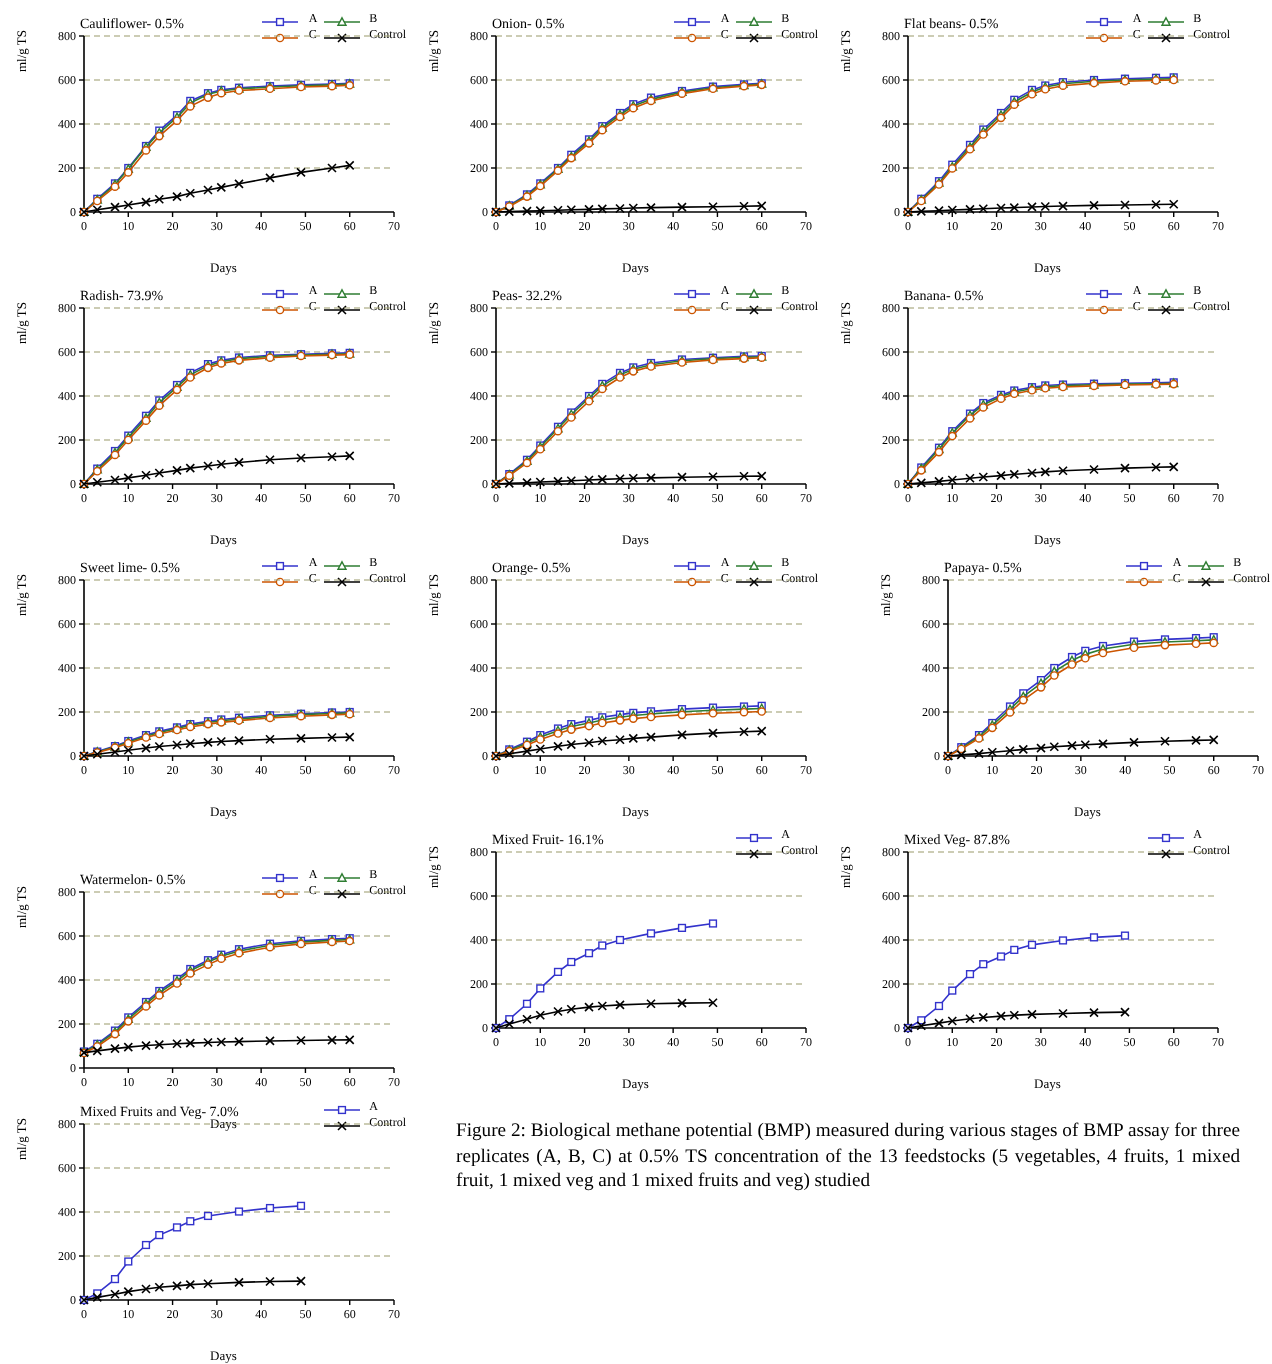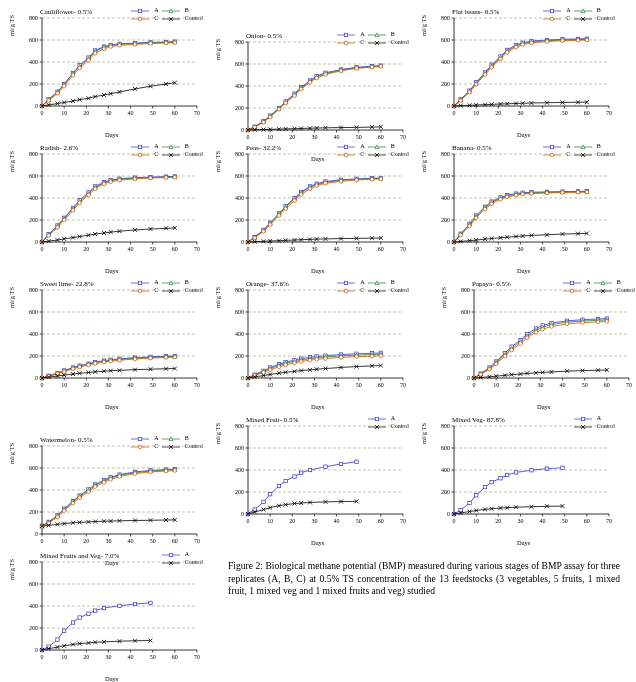--- a/index.html
+++ b/index.html
@@ -201,21 +201,21 @@
             <path d="M60,75L64,79M64,75L60,79" stroke="#000000" stroke-width="0.8" fill="none"></path>
             <path d="M66.64285714285714,73.68L70.64285714285714,77.68M70.64285714285714,73.68L66.64285714285714,77.68" stroke="#000000" stroke-width="0.8" fill="none"></path>
             <path d="M75.5,71.92L79.5,75.92M79.5,71.92L75.5,75.92" stroke="#000000" stroke-width="0.8" fill="none"></path>
             <path d="M91,68.95L95,72.95M95,68.95L91,72.95" stroke="#000000" stroke-width="0.8" fill="none"></path>
             <path d="M106.5,66.2L110.5,70.2M110.5,66.2L106.5,70.2" stroke="#000000" stroke-width="0.8" fill="none"></path>
             <path d="M122,64L126,68M126,64L122,68" stroke="#000000" stroke-width="0.8" fill="none"></path>
             <path d="M130.85714285714286,62.68000000000001L134.85714285714286,66.68M134.85714285714286,62.68000000000001L130.85714285714286,66.68" stroke="#000000" stroke-width="0.8" fill="none"></path>
           </svg></div>
       </div>
     </div>
-    <div class="panel" style="left: 216px; top: 4px; margin-top: 24px;">
+    <div class="panel" style="left: 216px; top: 4px;">
       <div class="inner">
         <div class="ptitle">Onion- 0.5%</div>
         <div class="legend">
           <table>
             <tbody>
               <tr>
                 <td class="lsym">
                   <svg width="20" height="8">
                     <line x1="1" y1="4" x2="19" y2="4" stroke="#3333cc" stroke-width="0.7"></line>
                     <rect x="8.3" y="2.3" width="3.4" height="3.4" fill="#fff" stroke="#3333cc" stroke-width="0.7"></rect>
@@ -489,21 +489,21 @@
             <path d="M75.5,83.03L79.5,87.03M79.5,83.03L75.5,87.03" stroke="#000000" stroke-width="0.8" fill="none"></path>
             <path d="M91,82.7L95,86.7M95,82.7L91,86.7" stroke="#000000" stroke-width="0.8" fill="none"></path>
             <path d="M106.5,82.48L110.5,86.48M110.5,82.48L106.5,86.48" stroke="#000000" stroke-width="0.8" fill="none"></path>
             <path d="M122,82.26L126,86.26M126,82.26L122,86.26" stroke="#000000" stroke-width="0.8" fill="none"></path>
             <path d="M130.85714285714286,82.15L134.85714285714286,86.15M134.85714285714286,82.15L130.85714285714286,86.15" stroke="#000000" stroke-width="0.8" fill="none"></path>
           </svg></div>
       </div>
     </div>
     <div class="panel" style="left: 10px; top: 140px;">
       <div class="inner">
-        <div class="ptitle">Radish- 2.6%</div>
+        <div class="ptitle">Radish- 73.9%</div>
         <div class="legend">
           <table>
             <tbody>
               <tr>
                 <td class="lsym">
                   <svg width="20" height="8">
                     <line x1="1" y1="4" x2="19" y2="4" stroke="#3333cc" stroke-width="0.7"></line>
                     <rect x="8.3" y="2.3" width="3.4" height="3.4" fill="#fff" stroke="#3333cc" stroke-width="0.7"></rect>
                   </svg>
                 </td>
@@ -918,21 +918,21 @@
             <path d="M75.5,79.4L79.5,83.4M79.5,79.4L75.5,83.4" stroke="#000000" stroke-width="0.8" fill="none"></path>
             <path d="M91,78.74L95,82.74M95,78.74L91,82.74" stroke="#000000" stroke-width="0.8" fill="none"></path>
             <path d="M106.5,78.08L110.5,82.08M110.5,78.08L106.5,82.08" stroke="#000000" stroke-width="0.8" fill="none"></path>
             <path d="M122,77.64L126,81.64M126,77.64L122,81.64" stroke="#000000" stroke-width="0.8" fill="none"></path>
             <path d="M130.85714285714286,77.42L134.85714285714286,81.42M134.85714285714286,77.42L130.85714285714286,81.42" stroke="#000000" stroke-width="0.8" fill="none"></path>
           </svg></div>
       </div>
     </div>
     <div class="panel" style="left: 10px; top: 276px;">
       <div class="inner">
-        <div class="ptitle">Sweet lime- 22.8%</div>
+        <div class="ptitle">Sweet lime- 0.5%</div>
         <div class="legend">
           <table>
             <tbody>
               <tr>
                 <td class="lsym">
                   <svg width="20" height="8">
                     <line x1="1" y1="4" x2="19" y2="4" stroke="#3333cc" stroke-width="0.7"></line>
                     <rect x="8.3" y="2.3" width="3.4" height="3.4" fill="#fff" stroke="#3333cc" stroke-width="0.7"></rect>
                   </svg>
                 </td>
@@ -1061,21 +1061,21 @@
             <path d="M75.5,78.3L79.5,82.3M79.5,78.3L75.5,82.3" stroke="#000000" stroke-width="0.8" fill="none"></path>
             <path d="M91,77.64L95,81.64M95,77.64L91,81.64" stroke="#000000" stroke-width="0.8" fill="none"></path>
             <path d="M106.5,77.2L110.5,81.2M110.5,77.2L106.5,81.2" stroke="#000000" stroke-width="0.8" fill="none"></path>
             <path d="M122,76.76L126,80.76M126,76.76L122,80.76" stroke="#000000" stroke-width="0.8" fill="none"></path>
             <path d="M130.85714285714286,76.54L134.85714285714286,80.54M134.85714285714286,76.54L130.85714285714286,80.54" stroke="#000000" stroke-width="0.8" fill="none"></path>
           </svg></div>
       </div>
     </div>
     <div class="panel" style="left: 216px; top: 276px;">
       <div class="inner">
-        <div class="ptitle">Orange- 37.6%</div>
+        <div class="ptitle">Orange- 0.5%</div>
         <div class="legend">
           <table>
             <tbody>
               <tr>
                 <td class="lsym">
                   <svg width="20" height="8">
                     <line x1="1" y1="4" x2="19" y2="4" stroke="#3333cc" stroke-width="0.7"></line>
                     <rect x="8.3" y="2.3" width="3.4" height="3.4" fill="#fff" stroke="#3333cc" stroke-width="0.7"></rect>
                   </svg>
                 </td>
@@ -1490,21 +1490,21 @@
             <path d="M75.5,72.8L79.5,76.8M79.5,72.8L75.5,76.8" stroke="#000000" stroke-width="0.8" fill="none"></path>
             <path d="M91,72.47L95,76.47M95,72.47L91,76.47" stroke="#000000" stroke-width="0.8" fill="none"></path>
             <path d="M106.5,72.25L110.5,76.25M110.5,72.25L106.5,76.25" stroke="#000000" stroke-width="0.8" fill="none"></path>
             <path d="M122,72.03L126,76.03M126,72.03L122,76.03" stroke="#000000" stroke-width="0.8" fill="none"></path>
             <path d="M130.85714285714286,71.92L134.85714285714286,75.92M134.85714285714286,71.92L130.85714285714286,75.92" stroke="#000000" stroke-width="0.8" fill="none"></path>
           </svg></div>
       </div>
     </div>
     <div class="panel" style="left: 216px; top: 412px;">
       <div class="inner">
-        <div class="ptitle">Mixed Fruit- 0.5%</div>
+        <div class="ptitle">Mixed Fruit- 16.1%</div>
         <div class="legend">
           <table>
             <tbody>
               <tr>
                 <td class="lsym">
                   <svg width="20" height="8">
                     <line x1="1" y1="4" x2="19" y2="4" stroke="#3333cc" stroke-width="0.7"></line>
                     <rect x="8.3" y="2.3" width="3.4" height="3.4" fill="#fff" stroke="#3333cc" stroke-width="0.7"></rect>
                   </svg>
                 </td>
@@ -1764,14 +1764,14 @@
             <path d="M60,77.86L64,81.86M64,77.86L60,81.86" stroke="#000000" stroke-width="0.8" fill="none"></path>
             <path d="M75.5,77.2L79.5,81.2M79.5,77.2L75.5,81.2" stroke="#000000" stroke-width="0.8" fill="none"></path>
             <path d="M91,76.76L95,80.76M95,76.76L91,80.76" stroke="#000000" stroke-width="0.8" fill="none"></path>
             <path d="M106.5,76.54L110.5,80.54M110.5,76.54L106.5,80.54" stroke="#000000" stroke-width="0.8" fill="none"></path>
           </svg></div>
       </div>
     </div>
   </div>
 
 <div class="cap">
-  <b>Figure 2</b><span>: Biological methane potential (BMP) measured during various stages of BMP assay for three replicates (A, B, C) at 0.5% TS concentration of the 13 feedstocks (3 vegetables, 5 fruits, 1 mixed fruit, 1 mixed veg and 1 mixed fruits and veg) studied</span>
+  <b>Figure 2</b><span>: Biological methane potential (BMP) measured during various stages of BMP assay for three replicates (A, B, C) at 0.5% TS concentration of the 13 feedstocks (5 vegetables, 4 fruits, 1 mixed fruit, 1 mixed veg and 1 mixed fruits and veg) studied</span>
 </div>
 
 </body></html>

